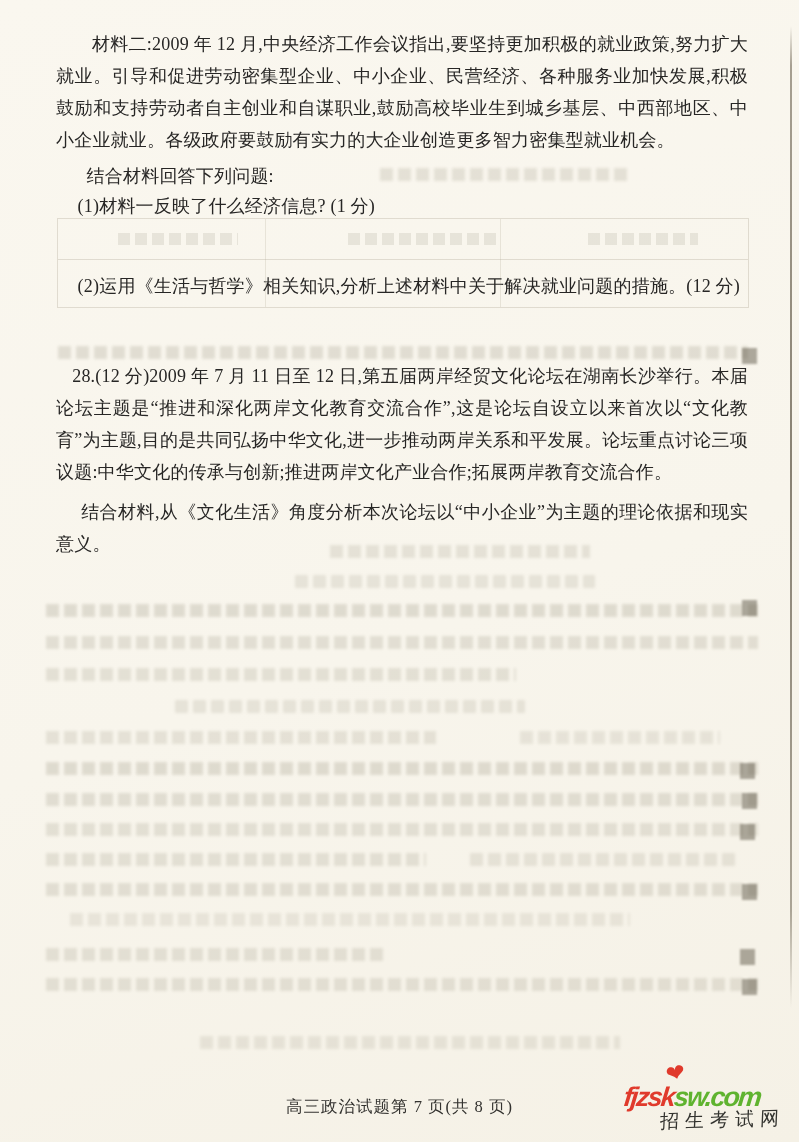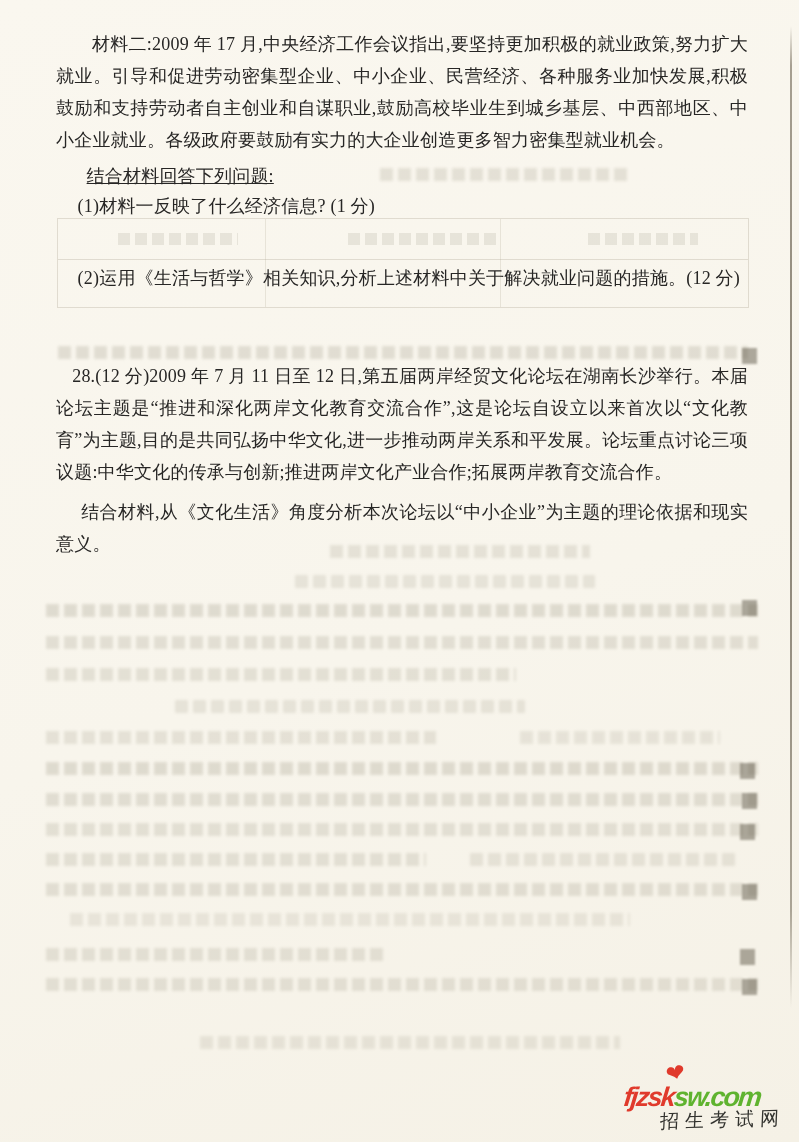--- a/index.html
+++ b/index.html
@@ -15,21 +15,21 @@
   }
   
   .txt{
     position:absolute;left:56px;width:692px;
     font-size:18px;line-height:32px;
     text-align:justify;text-justify:inter-ideograph;
     color:#272625;margin:0;
     letter-spacing:.2px;
   }
   .ind2{text-indent:2em;}
-  .ind17{text-indent:1.7em;text-decoration:underline;}
+  .ind17{text-indent:1.7em;}
   .ind14{text-indent:1.4em;}
   .ind12{text-indent:1.2em;}
   .ind09{text-indent:.9em;}
   
   .footer{
     position:absolute;left:0;top:1096px;width:100%;
     text-align:center;font-size:16.5px;color:#33322f;letter-spacing:1px;
   }
   
   .wm{position:absolute;left:624px;top:1070px;width:175px;height:70px;}
@@ -130,33 +130,34 @@
     <div class="bm" style="left:742px;top:793px"></div>
     <div class="bm" style="left:740px;top:824px"></div>
     <div class="bm" style="left:742px;top:884px"></div>
     <div class="bm" style="left:740px;top:949px"></div>
     <div class="bm" style="left:742px;top:979px"></div>
 
     <div class="scanline"></div>
   </div>
 
   <main>
-    <p class="txt ind2" style="top:28px">材料二:2009 年 17 月,中央经济工作会议指出,要坚持更加积极的就业政策,努力扩大就业。引导和促进劳动密集型企业、中小企业、民营经济、各种服务业加快发展,积极鼓励和支持劳动者自主创业和自谋职业,鼓励高校毕业生到城乡基层、中西部地区、中小企业就业。各级政府要鼓励有实力的大企业创造更多智力密集型就业机会。</p>
+    <p class="txt ind2" style="top:28px">材料二:2009 年 12 月,中央经济工作会议指出,要坚持更加积极的就业政策,努力扩大就业。引导和促进劳动密集型企业、中小企业、民营经济、各种服务业加快发展,积极鼓励和支持劳动者自主创业和自谋职业,鼓励高校毕业生到城乡基层、中西部地区、中小企业就业。各级政府要鼓励有实力的大企业创造更多智力密集型就业机会。</p>
 
     <p class="txt ind17" style="top:160px">结合材料回答下列问题:</p>
 
     <p class="txt ind12" style="top:190px">(1)材料一反映了什么经济信息? (1 分)</p>
 
-    <p class="txt ind12" style="top:262px">(2)运用《生活与哲学》相关知识,分析上述材料中关于解决就业问题的措施。(12 分)</p>
+    <p class="txt ind12" style="top:270px">(2)运用《生活与哲学》相关知识,分析上述材料中关于解决就业问题的措施。(12 分)</p>
 
     <p class="txt ind09" style="top:360px">28.(12 分)2009 年 7 月 11 日至 12 日,第五届两岸经贸文化论坛在湖南长沙举行。本届论坛主题是“推进和深化两岸文化教育交流合作”,这是论坛自设立以来首次以“文化教育”为主题,目的是共同弘扬中华文化,进一步推动两岸关系和平发展。论坛重点讨论三项议题:中华文化的传承与创新;推进两岸文化产业合作;拓展两岸教育交流合作。</p>
 
     <p class="txt ind14" style="top:496px">结合材料,从《文化生活》角度分析本次论坛以“中小企业”为主题的理论依据和现实意义。</p>
   </main>
 
+  <div class="footer">高三政治试题第 7 页(共 8 页)</div>
 
   <div class="wm">
     <span class="wm-heart">❤</span>
     <div class="wm-logo"><span class="wm-red">fjzsk</span><span class="wm-green">sw.com</span></div>
     <div class="wm-site">招生考试网</div>
   </div>
 
 </div>
 
 </body></html>

